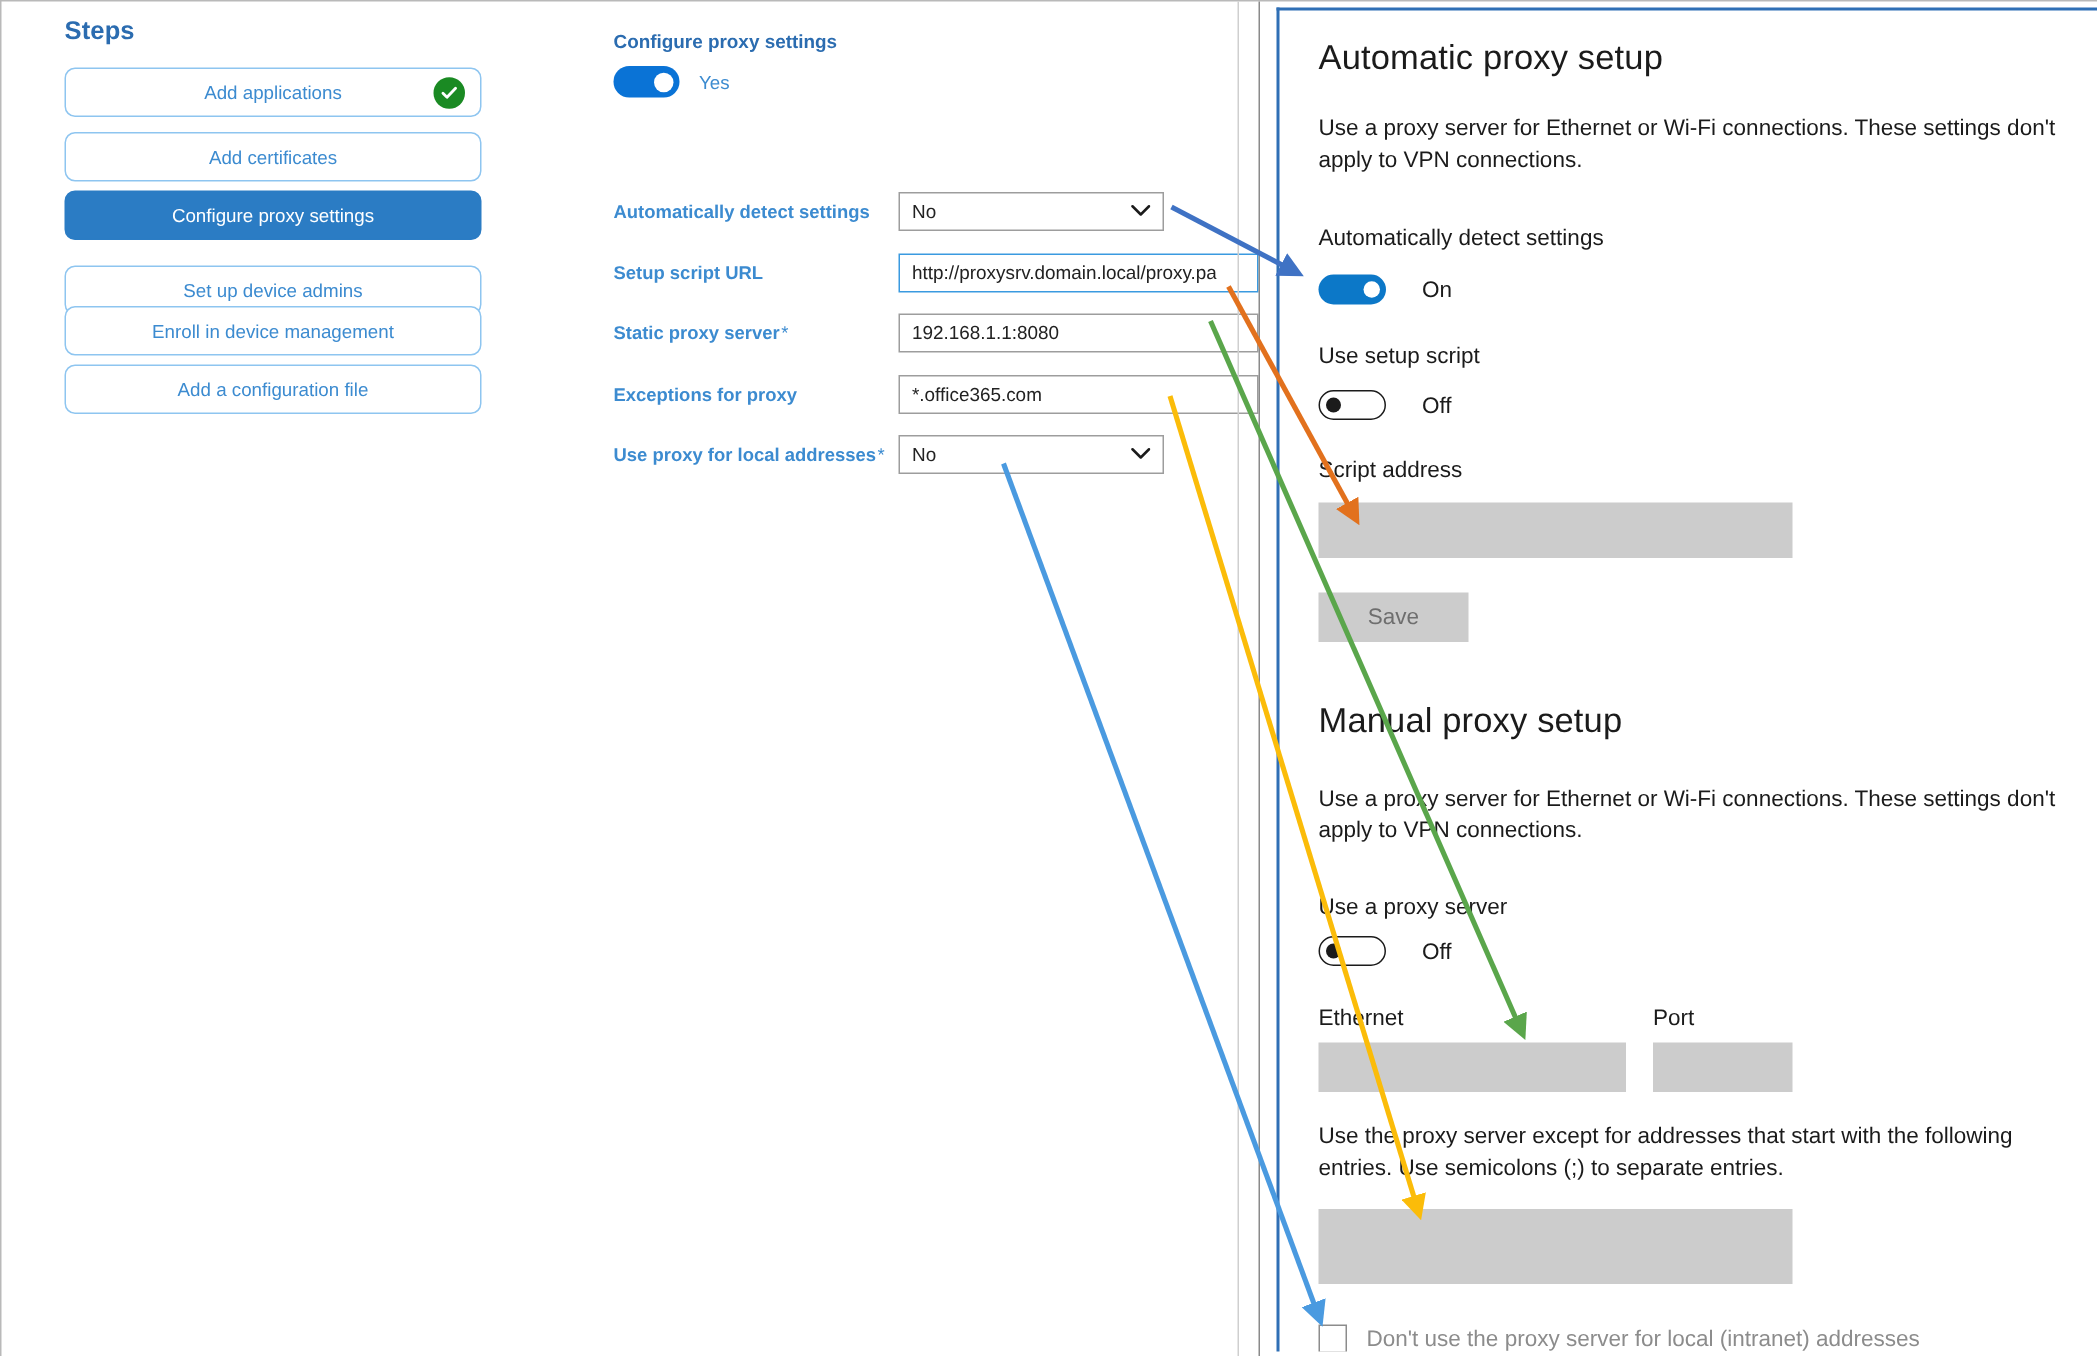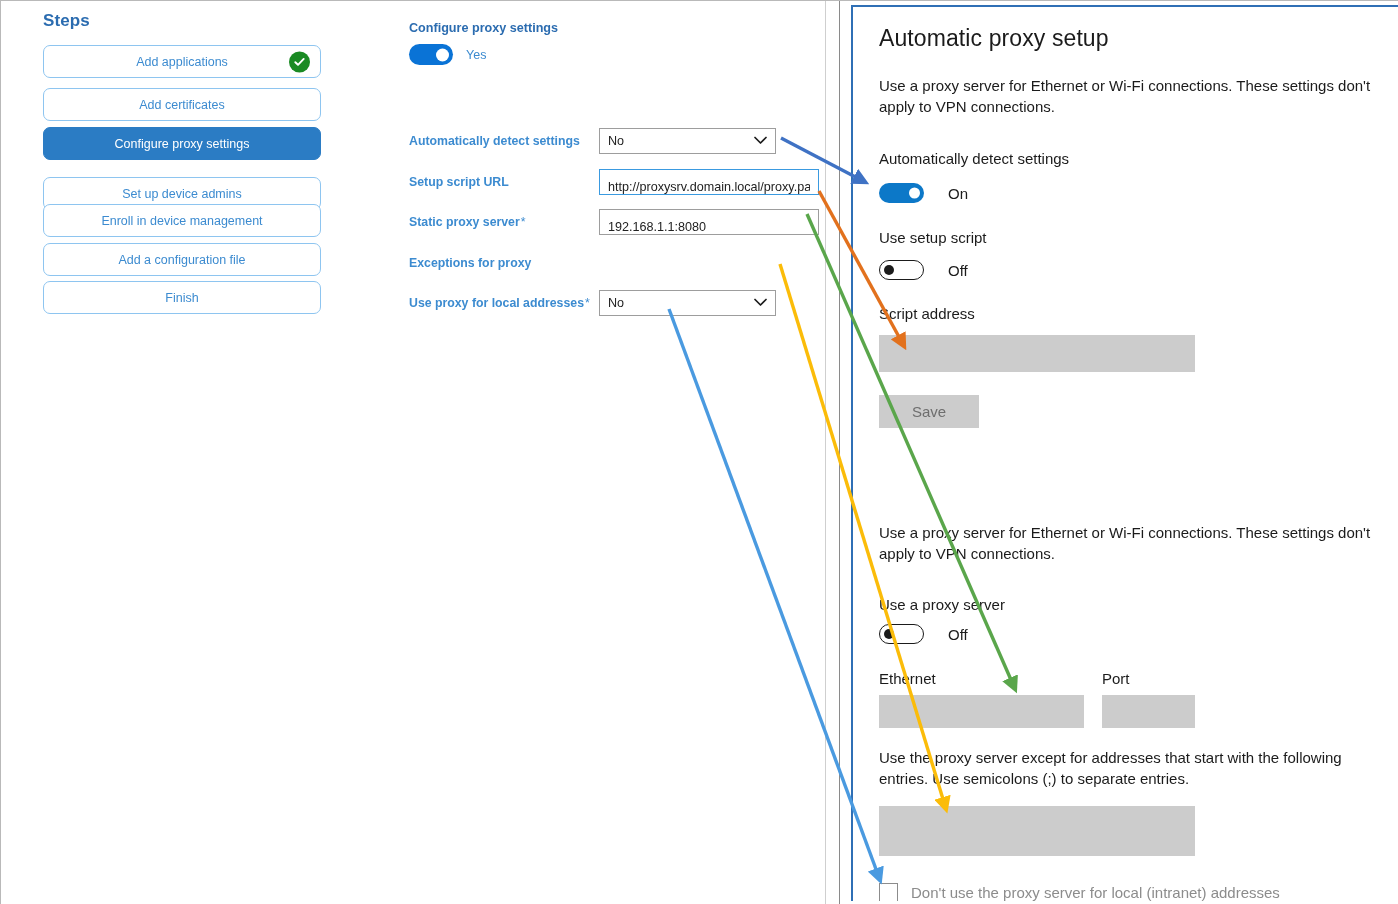--- a/index.html
+++ b/index.html
@@ -72,21 +72,21 @@
   }
   .flabel .req { color: #3c8bd0; font-weight: normal; }
   .fctl {
     position: absolute; left: 190px; top: 0; height: 26px;
     border: 1px solid #9d9d9d; background: #ffffff;
     display: flex; align-items: center;
     font-size: 12.6px; color: #222222;
     padding: 0 8px; cursor: text;
   }
   .fctl.select { width: 177px; justify-content: flex-start; cursor: pointer; padding-right: 26px; }
-  .fctl.text { width: 220px; align-items: flex-end; }
+  .fctl.text { width: 240px; }
   .fctl.focused { border: 1.6px solid #3a9ae0; }
   .chev {
     position: absolute; right: 8px; top: 50%; transform: translateY(-50%);
     pointer-events: none;
   }
 
   
   #div-gray-1 { position: absolute; left: 838px; top: 0; width: 1px; height: 904px; background: #8a8a8a; }
   #div-gray-2 { position: absolute; left: 824px; top: 0; width: 1px; height: 904px; background: #cfcfcf; }
 
@@ -190,23 +190,20 @@
     </div>
 
     <div class="step-btn" style="top:242px">
       <span>Add a configuration file</span>
     </div>
 
     <div class="step-btn" style="top:203px">
       <span>Enroll in device management</span>
     </div>
 
-    <div class="step-btn" style="top:280px">
-      <span>Finish</span>
-    </div>
   </div>
 
   <div id="form-panel">
     <div id="cfg-heading">Configure proxy settings</div>
 
     <div id="cfg-toggle-row">
       <div class="tgl-blue"></div>
       <span id="cfg-toggle-label">Yes</span>
     </div>
 
@@ -231,20 +228,23 @@
 
     <div class="frow" style="top:208px">
       <span class="flabel"><span>Static proxy server</span><span class="req"> *</span></span>
       <div class="fctl text">
         <span>192.168.1.1:8080</span>
       </div>
     </div>
 
     <div class="frow" style="top:249px">
       <span class="flabel"><span>Exceptions for proxy</span></span>
+      <div class="fctl text">
+        <span>*.office365.com</span>
+      </div>
     </div>
 
     <div class="frow" style="top:289px">
       <span class="flabel"><span>Use proxy for local addresses</span><span class="req"> *</span></span>
       <div class="fctl select">
         <span>No</span>
         <span class="chev">
           <svg width="13" height="9" viewBox="0 0 13 9">
               <path d="M1 1.5 L6.5 7 L12 1.5" stroke="#1b1b1b" stroke-width="1.7" fill="none" stroke-linecap="round" stroke-linejoin="round"></path>
             </svg>
@@ -272,20 +272,21 @@
       <div class="win-tgl-row" style="top:253px">
         <div class="tgl-off"></div>
         <span class="tgl-state">Off</span>
       </div>
 
       <div class="win-lbl" style="top:298px">Script address</div>
       <div class="win-box" style="left:26px;top:328px;width:316px;height:37px"></div>
 
       <div class="win-btn" style="left:26px;top:388px;width:100px;height:33px">Save</div>
 
+      <div class="win-h1" style="top:460px">Manual proxy setup</div>
       <div class="win-p" style="top:515px">Use a proxy server for Ethernet or Wi-Fi connections. These settings don't apply to VPN connections.</div>
 
       <div class="win-lbl" style="top:589px">Use a proxy server</div>
       <div class="win-tgl-row" style="top:617px">
         <div class="tgl-off"></div>
         <span class="tgl-state">Off</span>
       </div>
 
       <div class="win-lbl" style="top:663px">Ethernet</div>
       <div class="win-box" style="left:26px;top:688px;width:205px;height:33px"></div>

